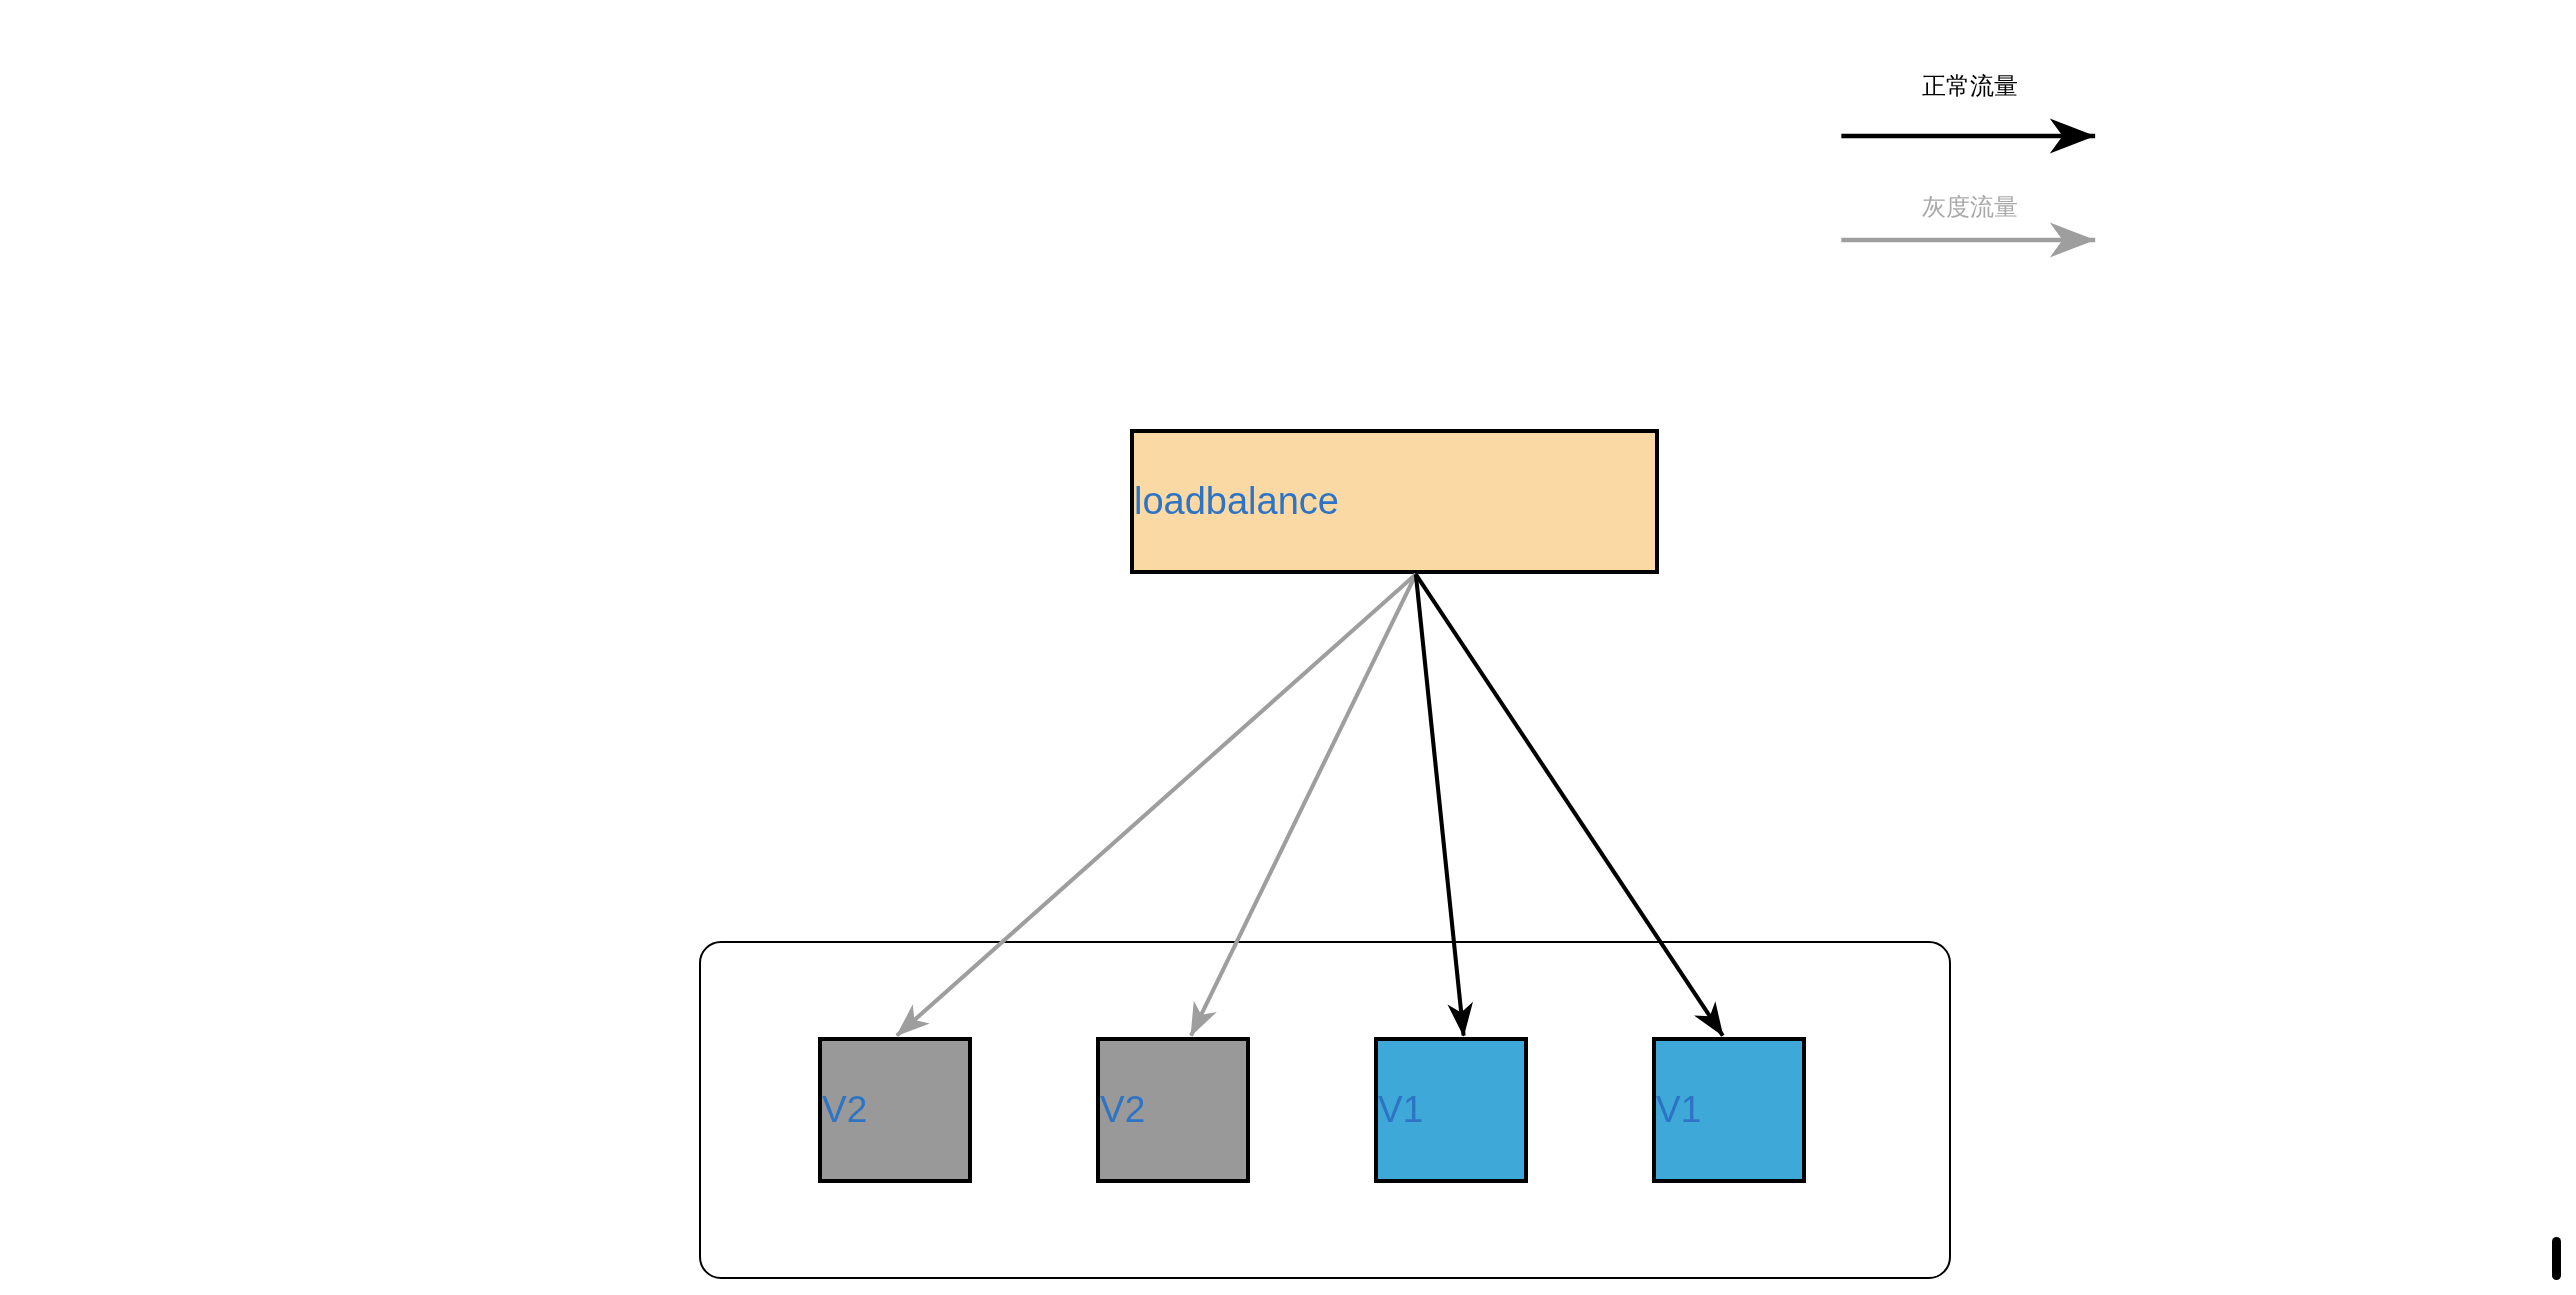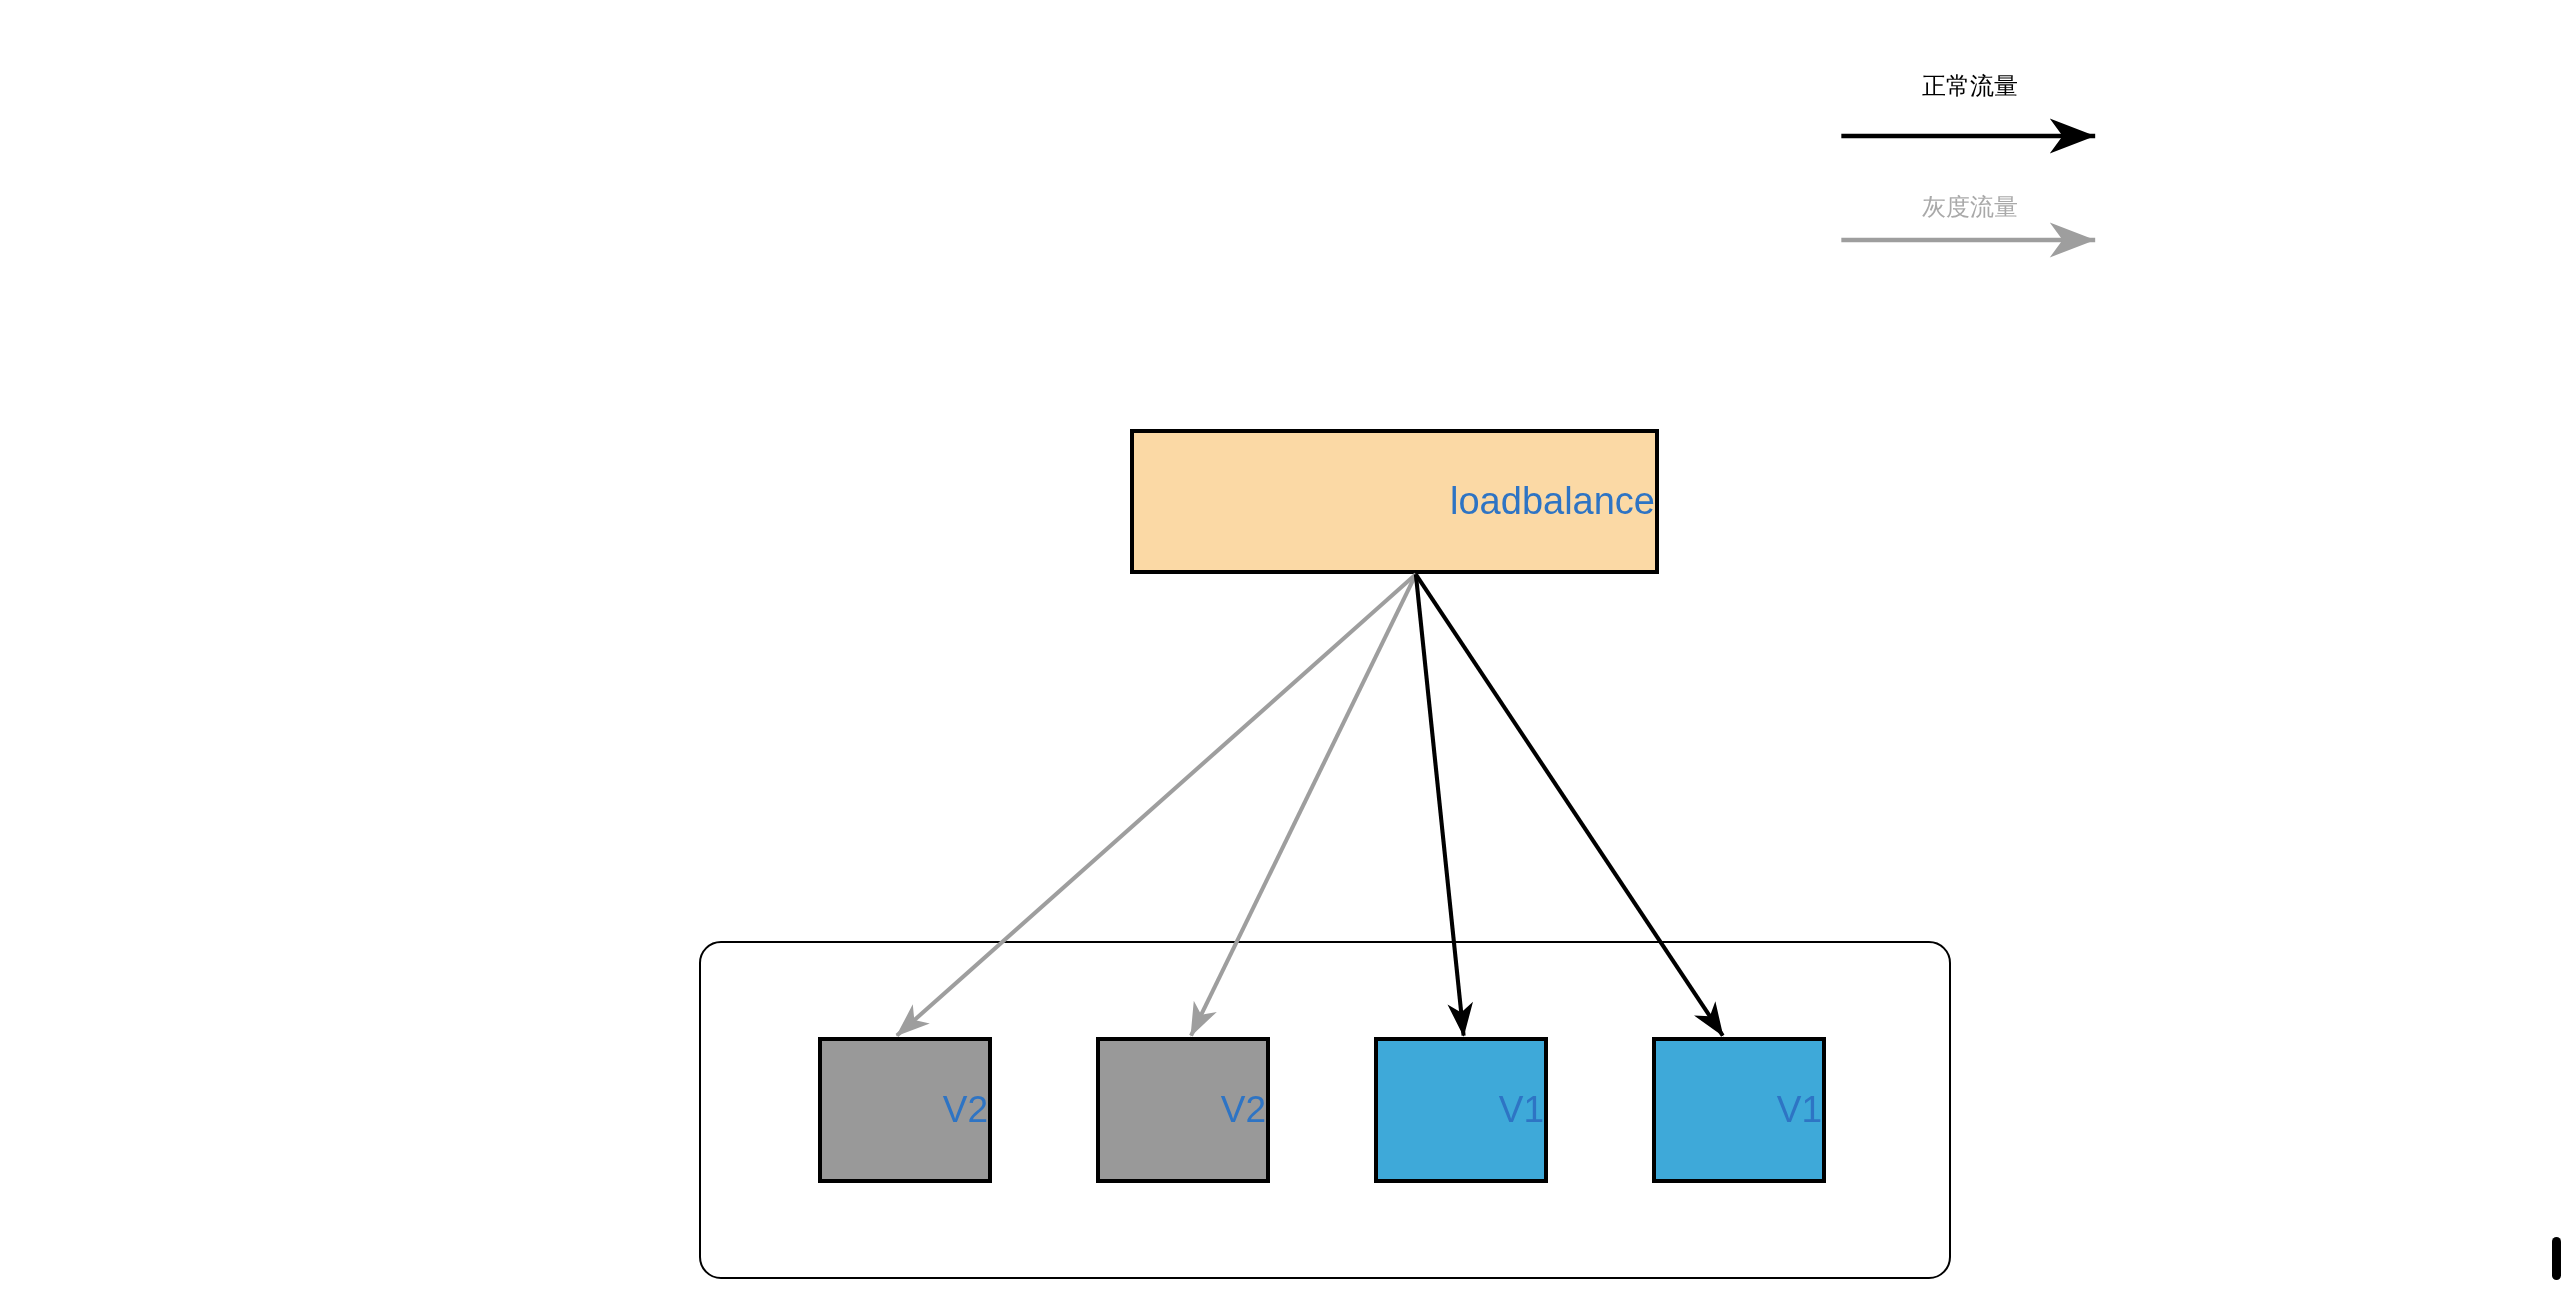--- a/index.html
+++ b/index.html
@@ -38,33 +38,32 @@
   .stroke-gray   { stroke: var(--gray-traffic, #9e9e9e); }
   .fill-gray     { fill:   var(--gray-traffic, #9e9e9e); }
 
   
   .node {
     position: absolute;
     box-sizing: border-box;
     border: 4.1px solid var(--node-border, #000);
     display: flex;
     align-items: center;
-    justify-content: flex-end;
+    justify-content: flex-start;
     color: var(--label-blue, #2e74c4);
-    padding-left: 6px;
   }
   #node-loadbalance {
     left: 1130px; top: 429px;
     width: 529px; height: 145px;
     background: var(--node-loadbalance-fill, #fbd9a5);
     font-size: 38px;
   }
   .cluster-box {
     top: 1037px;
-    width: 174px; height: 146px;
+    width: 154px; height: 146px;
     font-size: 37px;
   }
   .cluster-box.v2 { background: var(--node-v2-fill, #999999); }
   .cluster-box.v1 { background: var(--node-v1-fill, #3ea9d9); }
   #cluster-node-0 { left: 818px; }
   #cluster-node-1 { left: 1096px; }
   #cluster-node-2 { left: 1374px; }
   #cluster-node-3 { left: 1652px; }
 
   

